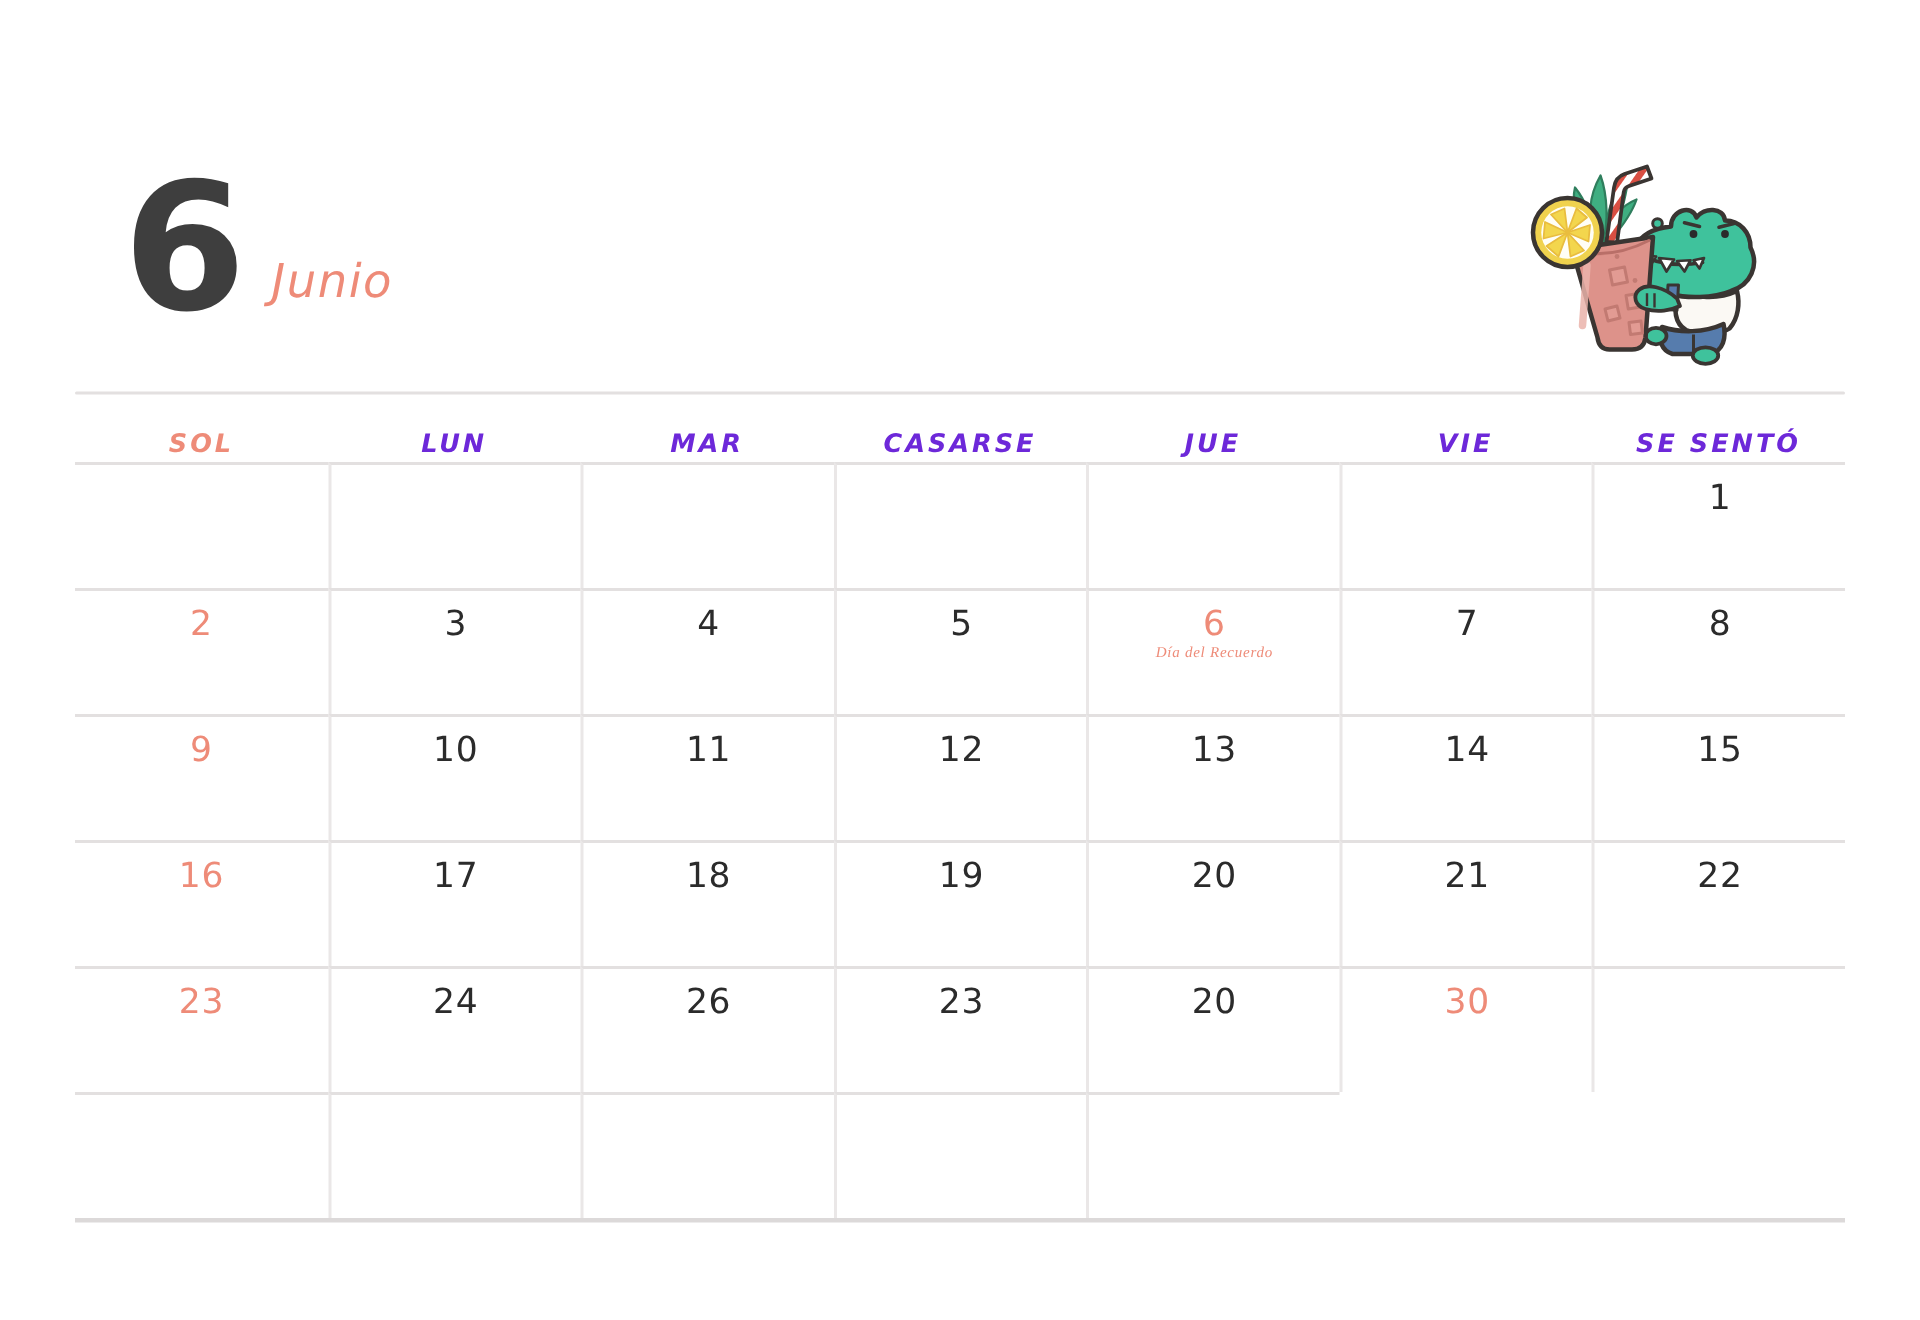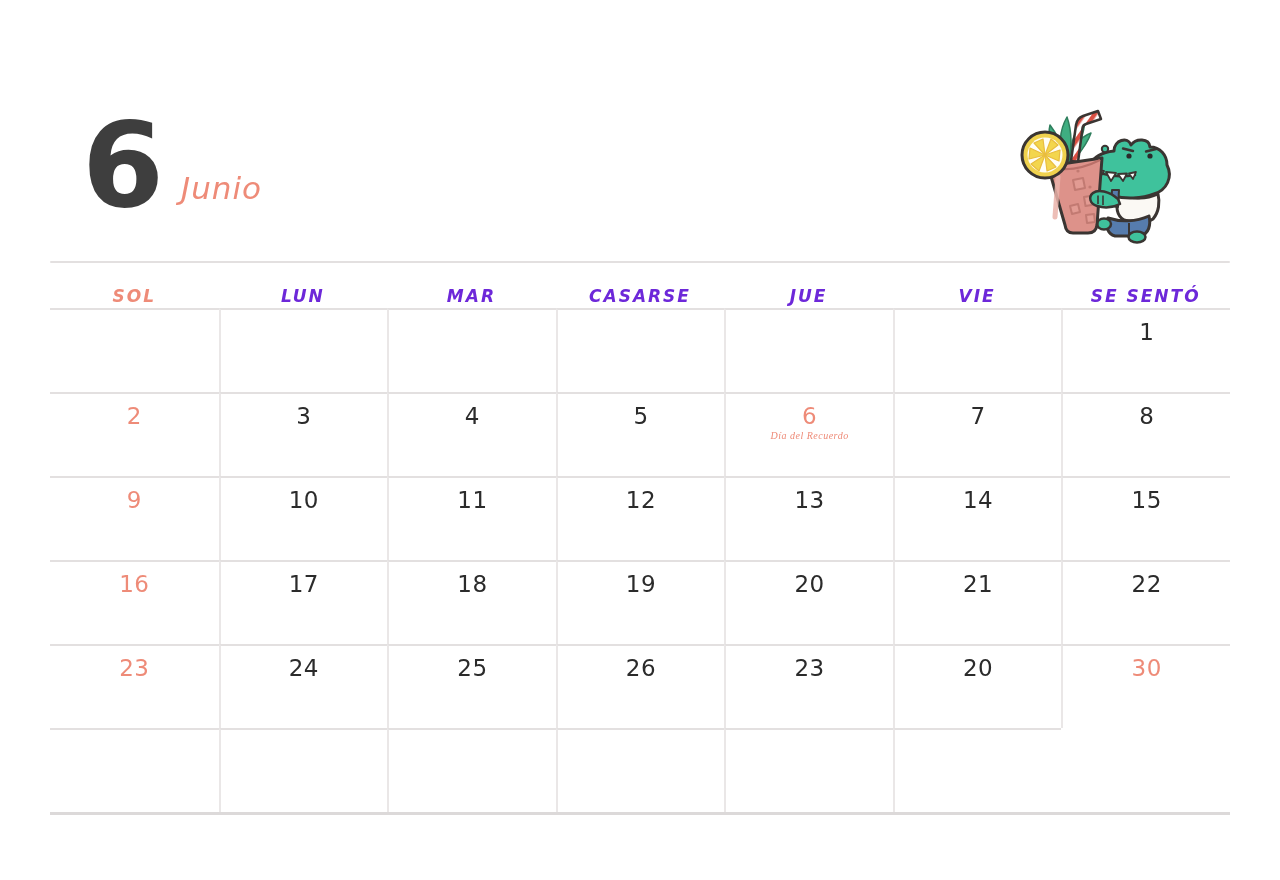--- a/index.html
+++ b/index.html
@@ -264,23 +264,20 @@
       <div class="cell">
         <div class="day-num">22</div>
       </div>
       <div class="cell">
         <div class="day-num accent">23</div>
       </div>
       <div class="cell">
         <div class="day-num">24</div>
       </div>
       <div class="cell">
-        <div class="day-num">25</div>
-      </div>
-      <div class="cell">
         <div class="day-num">26</div>
       </div>
       <div class="cell">
         <div class="day-num">23</div>
       </div>
       <div class="cell">
         <div class="day-num">20</div>
       </div>
       <div class="cell">
         <div class="day-num accent">30</div>

